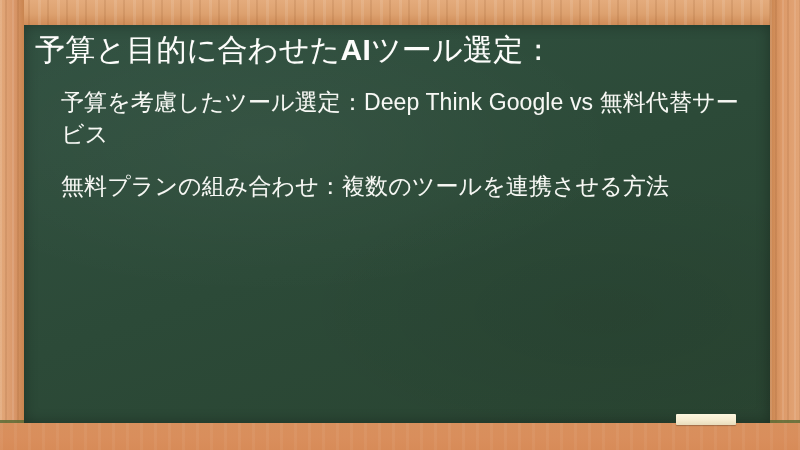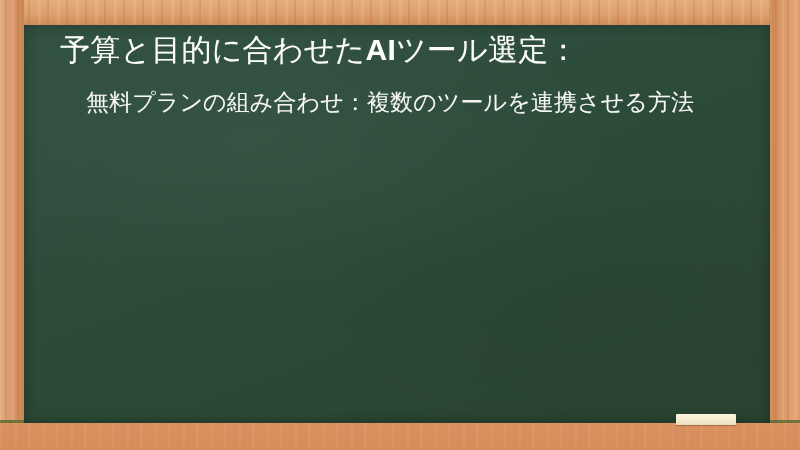--- a/index.html
+++ b/index.html
@@ -128,25 +128,25 @@
       radial-gradient(ellipse 70% 55% at 32% 30%, rgba(255,255,255,0.035) 0%, rgba(255,255,255,0) 70%),
       radial-gradient(ellipse 60% 50% at 78% 72%, rgba(0,0,0,0.06) 0%, rgba(0,0,0,0) 72%),
       linear-gradient(160deg, #315141 0%, #2c4a38 50%, #294431 100%);
     box-shadow: inset 0 0 14px rgba(0,0,0,0.30);
     overflow: hidden;
   }
 
   
   #board-content {
     position: absolute;
-    left: 12px; top: 0;
+    left: 0; top: 0;
     width: 746px;
     height: 398px;
     box-sizing: border-box;
-    padding: 4px 22px 0 24px;
+    padding: 4px 22px 0 11px;
   }
 
   #board-title {
     margin: 0;
     padding: 0 0 0 0;
     font-size: 30px;
     line-height: 1.42;
     font-weight: 400;
     color: #fdfdfb;
     letter-spacing: 0.2px;
@@ -194,20 +194,21 @@
   <div class="wood-rail-right"></div>
   <div class="wood-rail-bottom"></div>
   <div class="ledge-seam"></div>
 
   <div id="chalkboard">
     <div id="board-content">
 
       <h1 id="board-title"><span>予算と目的に合わせた</span><span class="em">AI</span><span>ツール選定：</span><br></h1>
 
       <ul id="board-list">
+        <li>予算を考慮したツール選定：Deep Think Google vs 無料代替サービス</li>
         <li>無料プランの組み合わせ：複数のツールを連携させる方法</li>
       </ul>
 
     </div>
   </div>
 
   <div id="chalk-stick"></div>
 
 </div>
 

